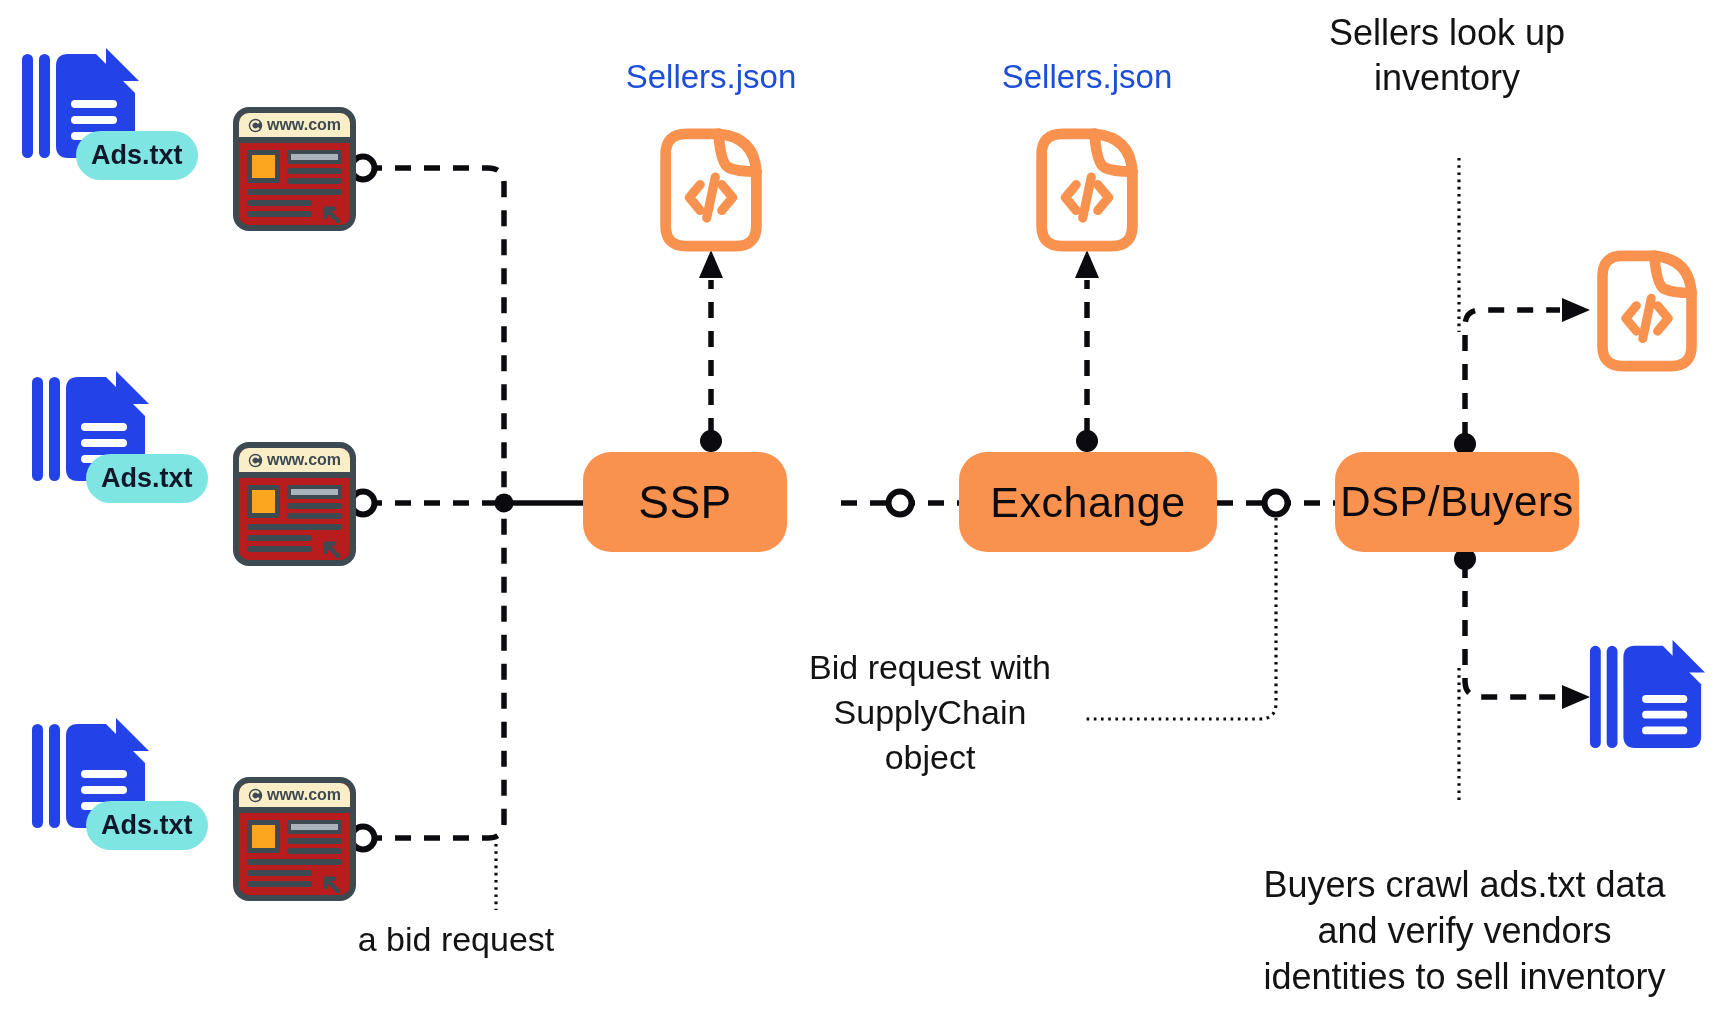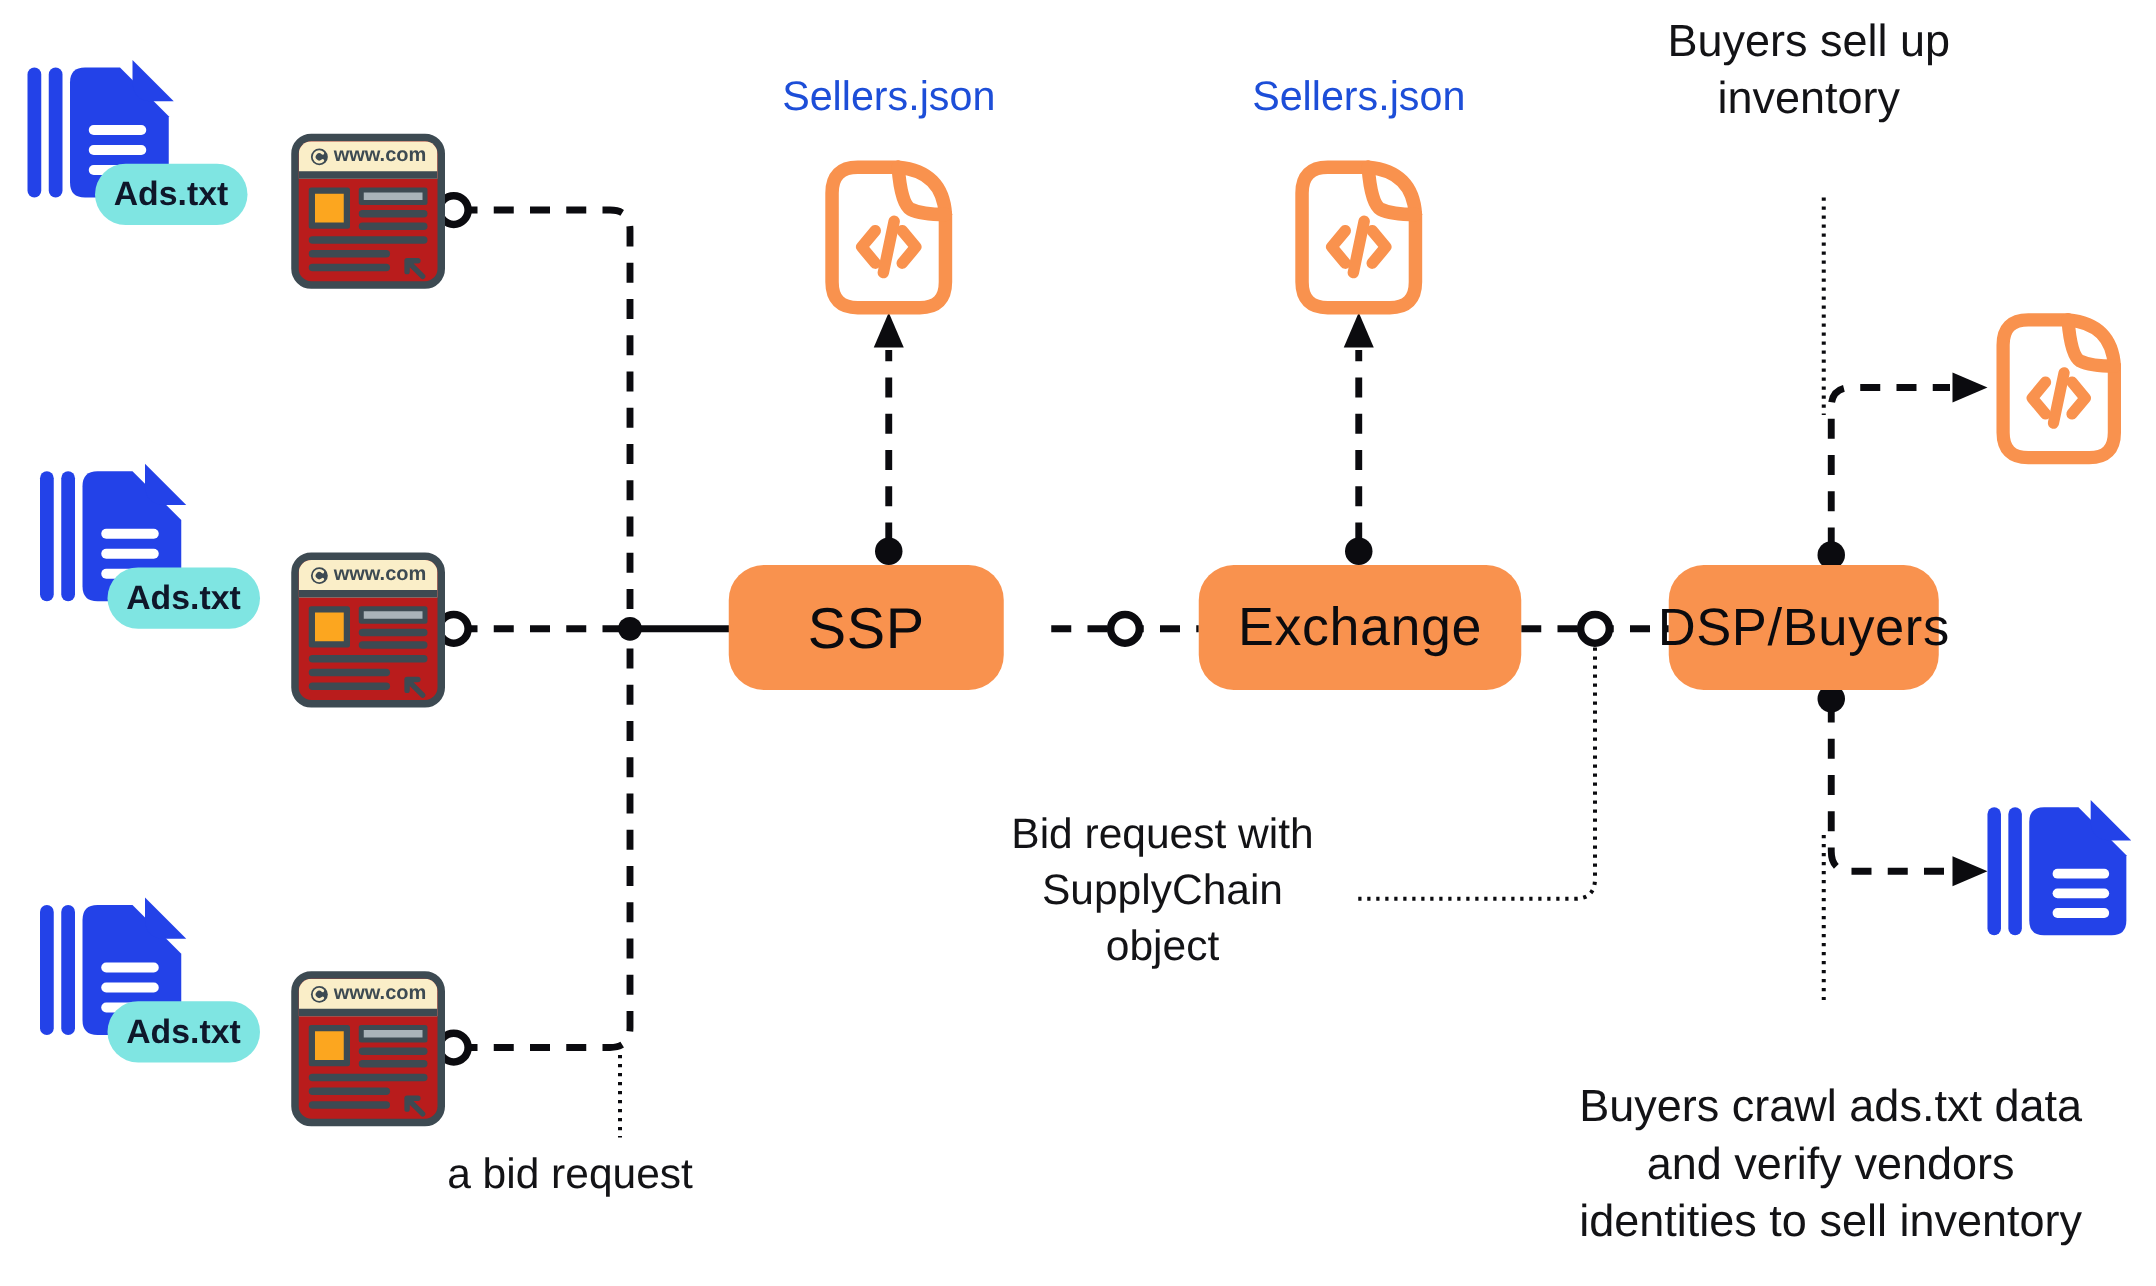--- a/index.html
+++ b/index.html
@@ -286,32 +286,32 @@
       <path d="M36 26 Q36 14 48 14 H76 L115 53 V106 Q115 118 103 118 H48 Q36 118 36 106 Z"></path>
       <path d="M86 8 L119 41 H102 Q86 41 86 25 Z"></path>
     </g>
     <g fill="#ffffff">
       <rect x="55" y="64" width="46" height="8" rx="4"></rect>
       <rect x="55" y="80" width="46" height="8" rx="4"></rect>
       <rect x="55" y="96" width="46" height="8" rx="4"></rect>
     </g>
   </svg>
 
-  <div class="node" style="left:583px;top:452px;width:220px;height:100px;font-size:46px">
+  <div class="node" style="left:583px;top:452px;width:204px;height:100px;font-size:46px">
     <span>SSP</span>
   </div>
   <div class="node" style="left:959px;top:452px;width:258px;height:100px;font-size:43px">
     <span>Exchange</span>
   </div>
-  <div class="node" style="left:1335px;top:452px;width:216px;height:100px;font-size:42px">
+  <div class="node" style="left:1335px;top:452px;width:244px;height:100px;font-size:42px">
     <span>DSP/Buyers</span>
   </div>
 
   <div class="note" style="left:1247px;top:10px;width:400px;font-size:36px">
-    <div>Buyers sell up</div>
+    <div>Sellers look up</div>
     <div>inventory</div>
   </div>
 
   <div class="note" style="left:730px;top:645px;width:400px;font-size:34px">
     <div>Bid request with</div>
     <div>SupplyChain</div>
     <div>object</div>
   </div>
 
   <div class="note" style="left:306px;top:917px;width:300px;font-size:34px">

